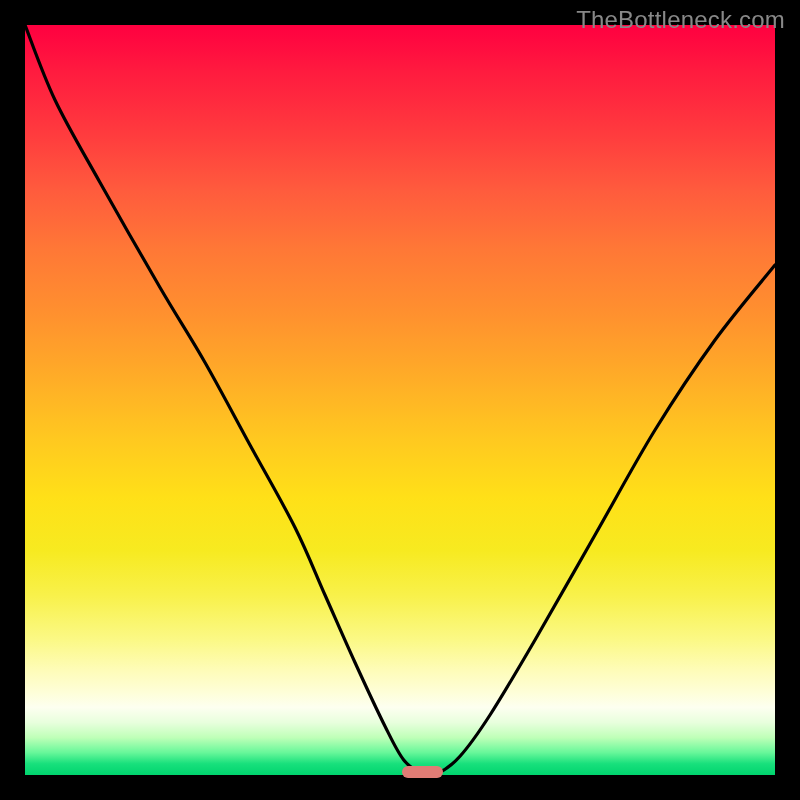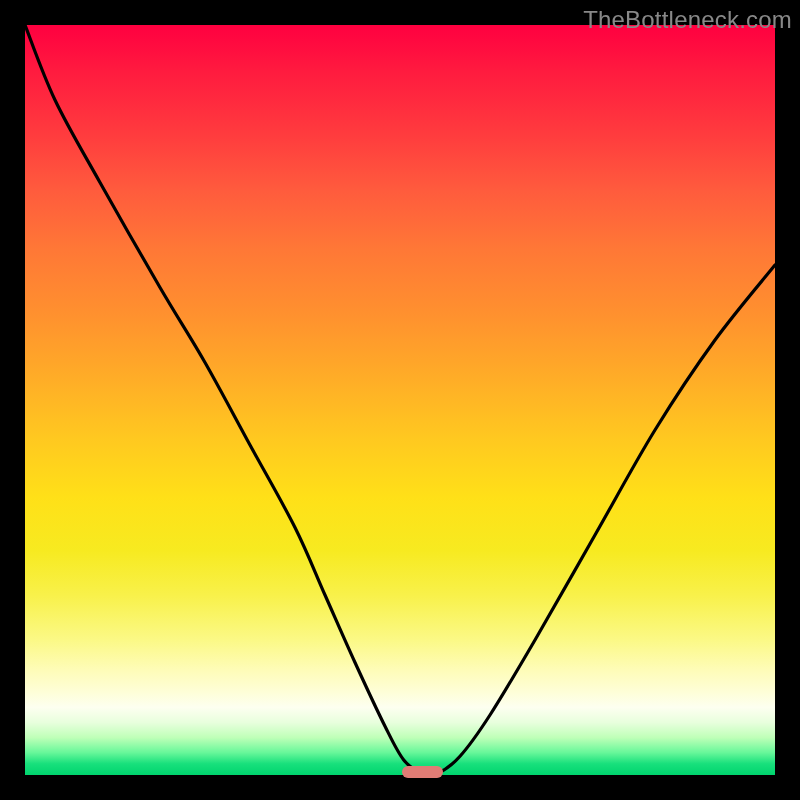--- a/index.html
+++ b/index.html
@@ -12,21 +12,21 @@
   }
   .container {
     position: relative;
     width: 800px;
     height: 800px;
     background: #000;
   }
   .watermark {
     position: absolute;
     top: 6px;
-    right: 8px;
+    right: 15px;
     font-family: Arial, Helvetica, sans-serif;
     font-size: 24px;
     color: #888;
     letter-spacing: 0.2px;
     z-index: 10;
   }
   .plot-area {
     position: absolute;
     left: 25px;
     top: 25px;

